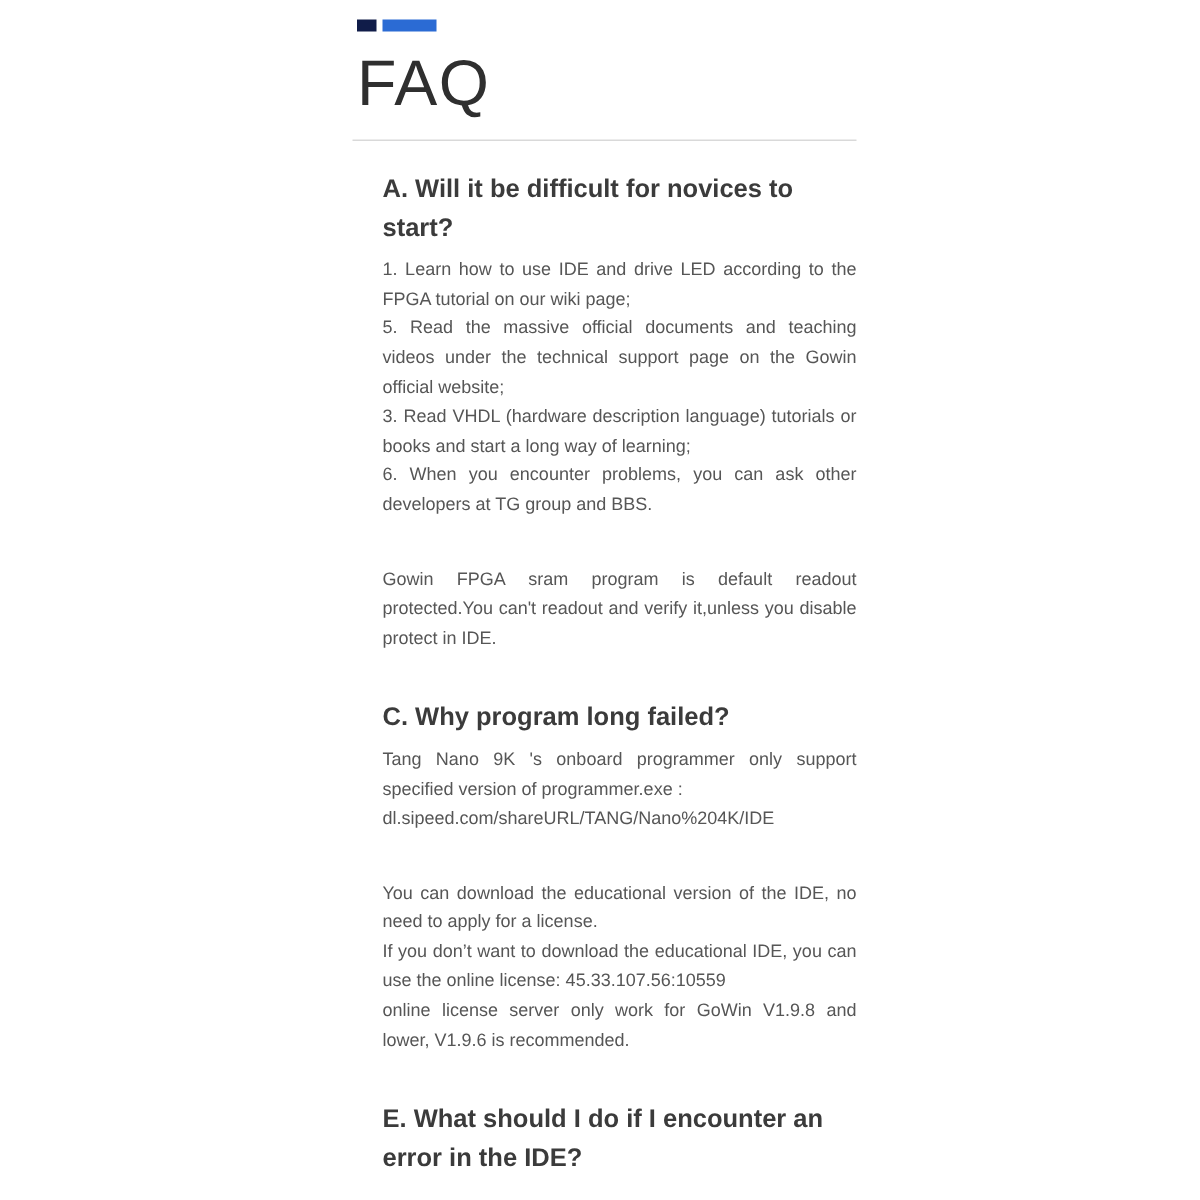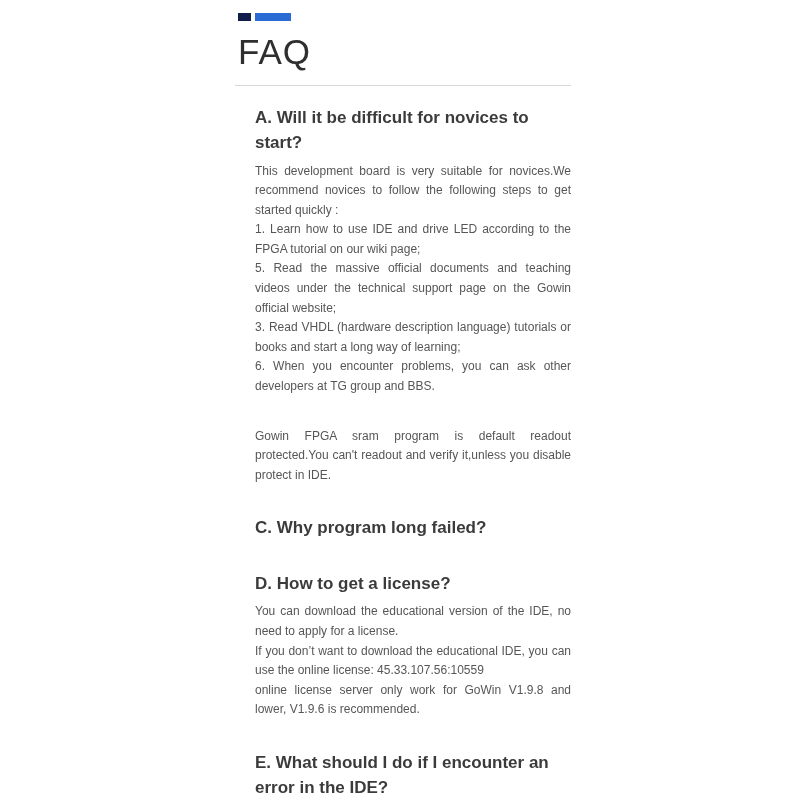--- a/index.html
+++ b/index.html
@@ -28,21 +28,21 @@
     align-items: center;
     gap: 4px;
     height: 9px;
     margin-left: 3px;
   }
   .accent-bar-dark { width: 13px; height: 8px; background: #101c49; }
   .accent-bar-blue { width: 36px; height: 8px; background: #2b6bd4; }
 
   .page-title {
     margin: 12px 0 0 3px;
-    font-size: 35px;
+    font-size: 43px;
     font-weight: 400;
     color: #2f2f2f;
     letter-spacing: 1px;
     line-height: 1.1;
   }
 
   .title-divider {
     border: none;
     border-top: 1px solid #d9d9d9;
     margin: 13px 0 0 0;
@@ -83,40 +83,42 @@
   </div>
 
   <h1 class="page-title">FAQ</h1>
   <hr class="title-divider">
 
   <div class="content">
 
     <section class="faq-section">
       <h2 class="faq-question">A. Will it be difficult for novices to start?</h2>
       <div class="faq-answer">
-        <p>This development board is very suitable for novices.We recommend novices to follow the following steps to get started quickly :</p>
         <p>1. Learn how to use IDE and drive LED according to the FPGA tutorial on our wiki page;</p>
         <p>5. Read the massive official documents and teaching videos under the technical support page on the Gowin official website;</p>
         <p>3. Read VHDL (hardware description language) tutorials or books and start a long way of learning;</p>
         <p>6. When you encounter problems, you can ask other developers at TG group and BBS.</p>
       </div>
     </section>
 
     <section class="faq-section">
       <div class="faq-answer">
         <p>Gowin FPGA sram program is default readout protected.You can't readout and verify it,unless you disable protect in IDE.</p>
       </div>
     </section>
 
     <section class="faq-section">
       <h2 class="faq-question">C. Why program long failed?</h2>
+      <div class="faq-answer">
+        <p>Tang Nano 9K 's onboard programmer only support specified version of programmer.exe :</p>
+        <p>dl.sipeed.com/shareURL/TANG/Nano%204K/IDE</p>
+      </div>
     </section>
 
     <section class="faq-section">
-      <h2 class="faq-question">D. How to get a license?</h2>
       <div class="faq-answer">
         <p>You can download the educational version of the IDE, no need to apply for a license.</p>
         <p>If you don’t want to download the educational IDE, you can use the online license: 45.33.107.56:10559</p>
         <p>online license server only work for GoWin V1.9.8 and lower, V1.9.6 is recommended.</p>
       </div>
     </section>
 
     <section class="faq-section">
       <h2 class="faq-question">E.  What should I do if I encounter an error in the IDE?</h2>
 

